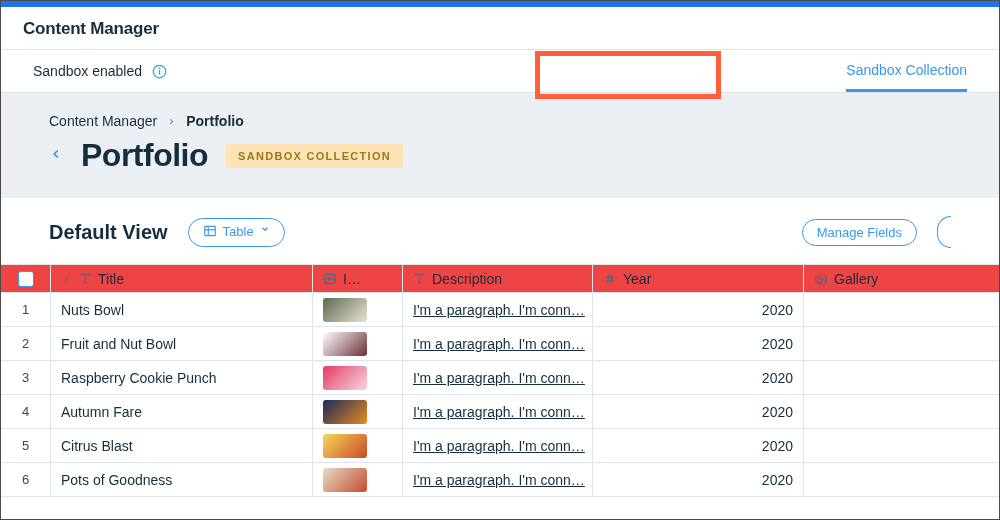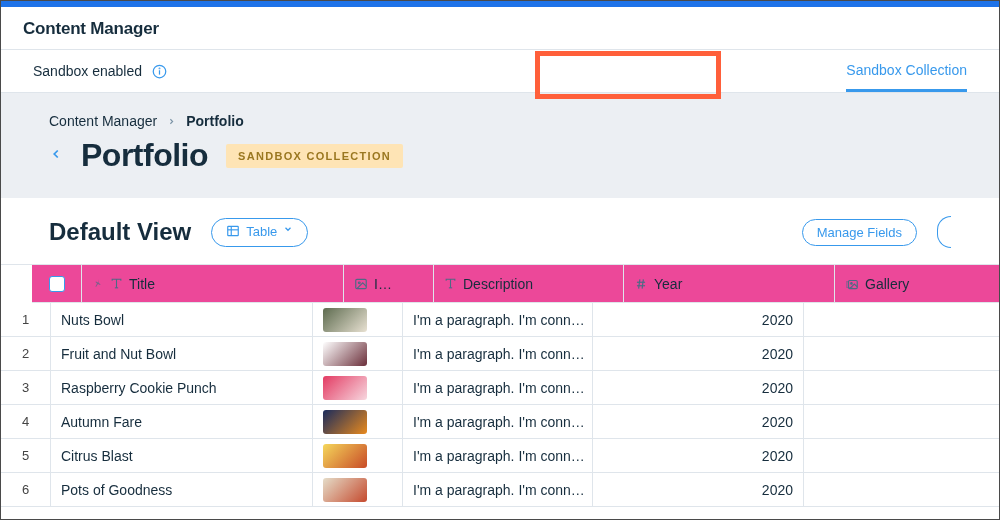--- a/index.html
+++ b/index.html
@@ -104,21 +104,21 @@
     padding: 6px 12px;
     border-radius: 2px;
   }
   .view-toolbar {
     display: flex;
     align-items: center;
     padding: 18px 48px 16px;
     gap: 20px;
   }
   .view-name {
-    font-size: 24px;
+    font-size: 20px;
     font-weight: 700;
   }
   .pill {
     display: inline-flex;
     gap: 6px;
     border: 1px solid #3899ec;
     color: #3899ec;
     border-radius: 20px;
     padding: 5px 14px;
     font-size: 13px;
@@ -141,23 +141,22 @@
     font-size: 14px;
   }
   .row {
     display: grid;
     grid-template-columns: 50px 262px 90px 190px 211px 197px;
     align-items: center;
     border-bottom: 1px solid #dfe5eb;
     height: 34px;
   }
   .row.header {
-    background: #ec4899;
-    height: 38px;
-    margin-left: 31px;
+    background: #ef4444;
+    height: 28px;
   }
   .row > div {
     padding: 0 10px;
     border-right: 1px solid #dfe5eb;
     height: 100%;
     display: flex;
     align-items: center;
     overflow: hidden;
     white-space: nowrap;
     text-overflow: ellipsis;
@@ -182,21 +181,21 @@
     gap: 6px;
     color: #162d3d;
   }
   .hdr-label .ico { color: #4e6a85; display:inline-flex; }
   .thumb {
     width: 44px;
     height: 24px;
     border-radius: 3px;
   }
   .num-right { justify-content: flex-end; }
-  .desc { color: #162d3d; }
+  .desc { color: #162d3d; text-decoration: underline; }
 </style>
 </head>
 <body>
 
 <div class="topbar"></div>
 
 <div class="appname">Content Manager</div>
 
 <div class="subbar">
   <span class="sandbox-label">Sandbox enabled</span>

